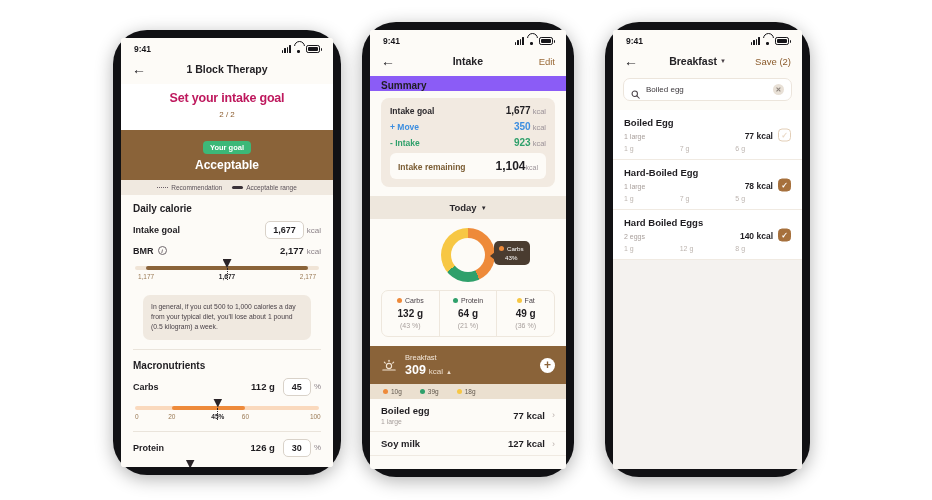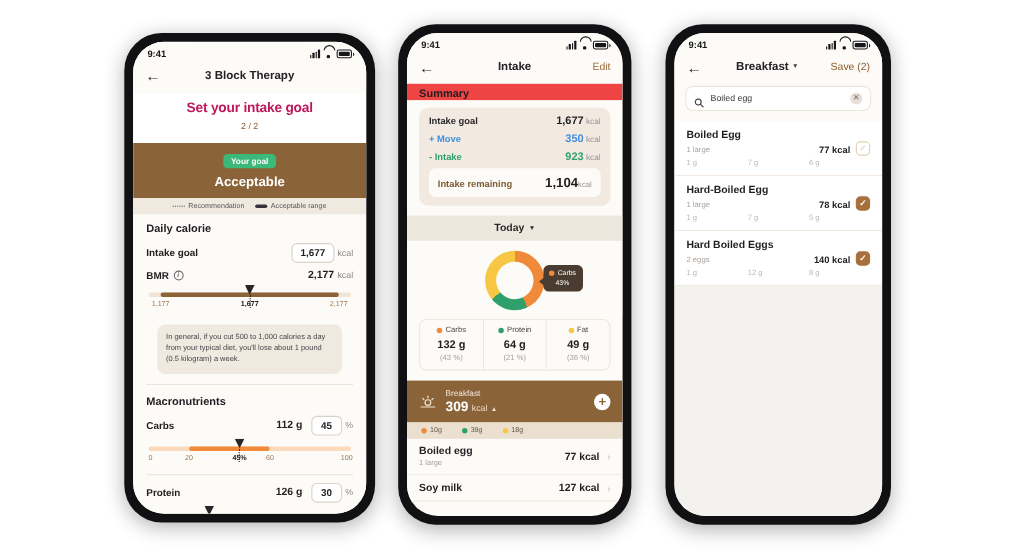--- a/index.html
+++ b/index.html
@@ -19,21 +19,21 @@
     padding: 8px;
     box-shadow: 0 4px 18px rgba(0,0,0,.30);
   }
   .phone.p1 { left: 113px; top: 30px;  width: 228px; height: 445px; }
   .phone.p2 { left: 362px; top: 22px;  width: 212px; height: 455px; }
   .phone.p3 { left: 605px; top: 22px;  width: 205px; height: 455px; }
 
   .screen {
     position: relative;
     width: 100%; height: 100%;
-    border-radius: 28px;
+    border-radius: 3px;
     overflow: hidden;
     background: #fdfbf7;
     display: flex; flex-direction: column;
   }
   .notch {
     position: absolute; top: 0; left: 50%; transform: translateX(-50%);
     width: 47%; height: 17px;
     background: #111114;
     border-bottom-left-radius: 11px; border-bottom-right-radius: 11px;
     z-index: 40;
@@ -140,21 +140,21 @@
   .ticks b { position:absolute; font-size:6.5px; font-weight:normal; color:#9a7a55; transform:translateX(-50%); white-space:nowrap;}
   .ticks b.cur { color:#1f1d21; font-weight:bold; }
 
   .p1-note {
     margin: 8px 10px 0; background:#f0e9e0; border-radius:7px;
     padding: 7px 8px; font-size:6.8px; line-height:1.5; color:#4a4248;
   }
   .divider { height:1px; background:#eae4db; margin: 9px 0 0; }
 
   
-  .p2-sec { padding: 4px 11px 0; background:#ef4444;}
+  .p2-sec { padding: 4px 11px 0; background:#8b5cf6;}
   .p2-sumcard {
     margin: 7px 11px 0; background:#f2eae1; border-radius:8px; padding: 7px 9px 8px;
   }
   .sum-row { display:flex; align-items:baseline; justify-content:space-between; margin-bottom:5px; }
   .sum-lbl { font-size:8.5px; font-weight:bold; color:#2b282c; }
   .sum-lbl.move { color:#3d8ee0; font-weight:bold;}
   .sum-lbl.intake { color:#2fa06b; font-weight:bold;}
   .sum-val { font-size:10px; font-weight:bold; color:#201e22;}
   .sum-val.move { color:#3d8ee0; }
   .sum-val.intake { color:#2fa06b; }
@@ -287,21 +287,21 @@
               <i></i>
               <i></i>
             </div>
           <div class="wifi"></div>
           <div class="batt"></div>
         </div>
       </div>
 
       <div class="navbar">
         <div class="nav-back">←</div>
-        <div class="nav-title">3 Block Therapy</div>
+        <div class="nav-title">1 Block Therapy</div>
         <div class="nav-spacer"></div>
       </div>
 
       <div class="body">
         <div class="p1-hero">
           <h1>Set your intake goal</h1>
           <div class="step">2 / 2</div>
         </div>
 
         <div class="p1-banner">

